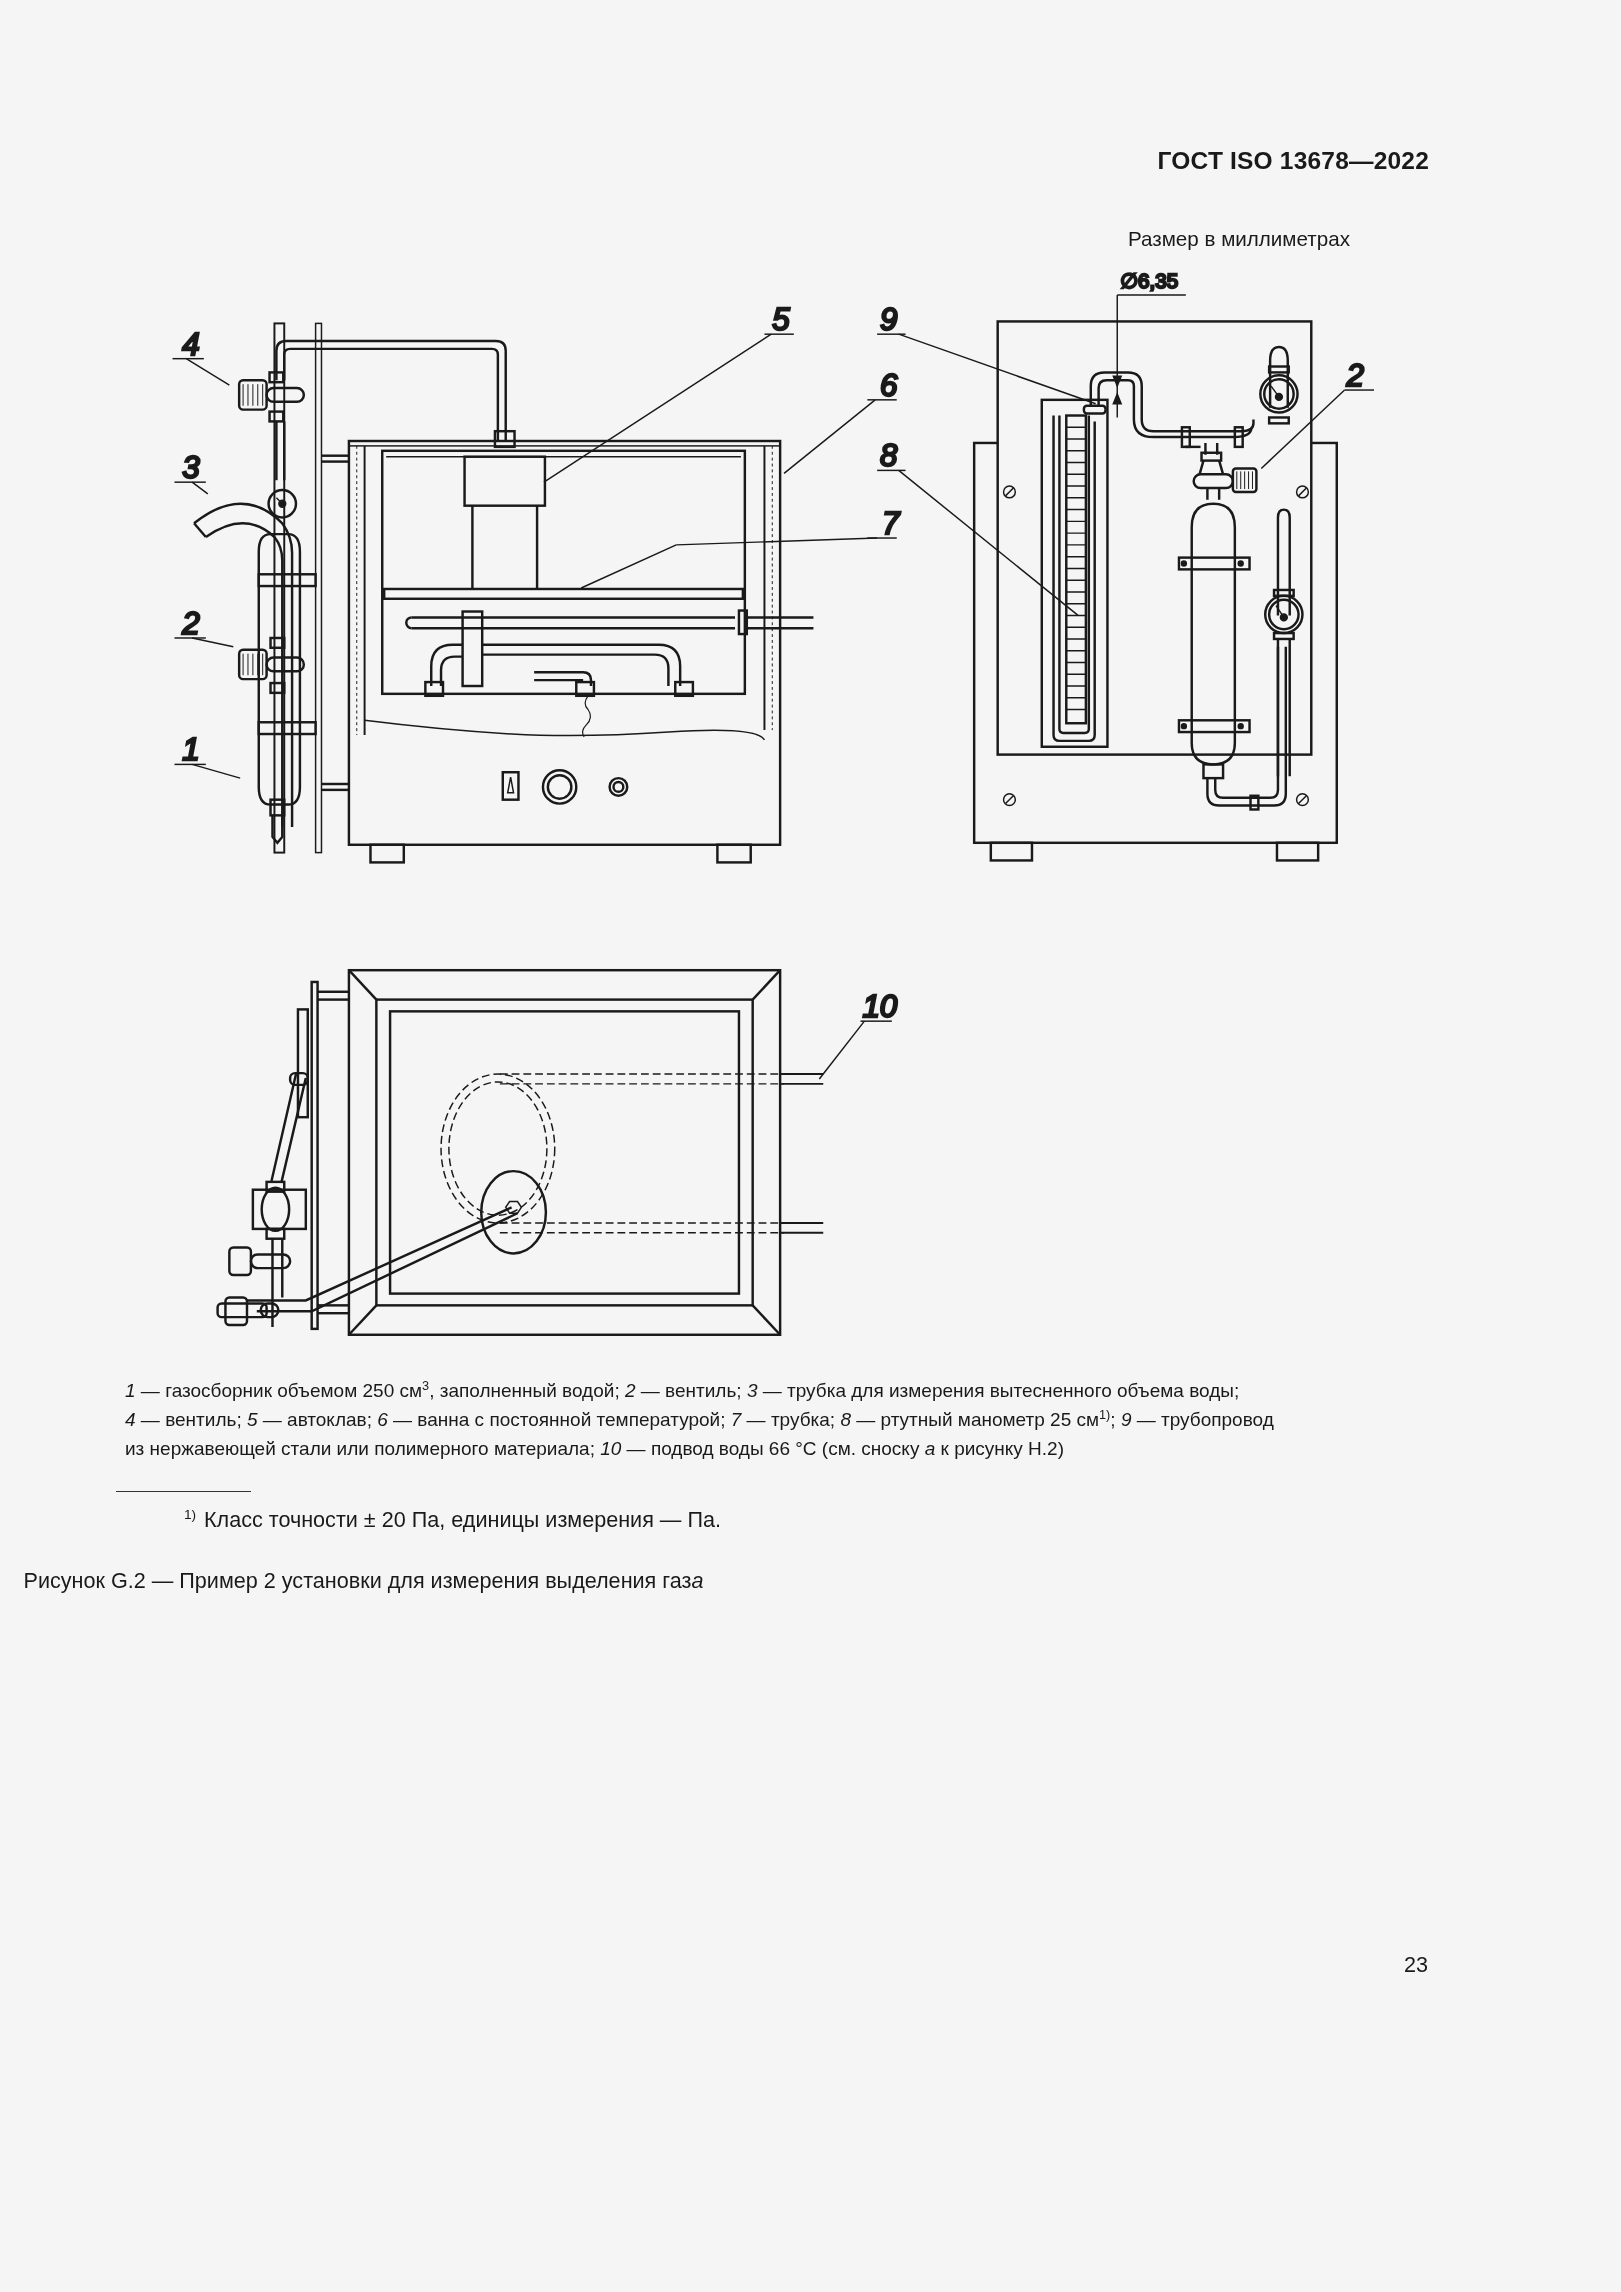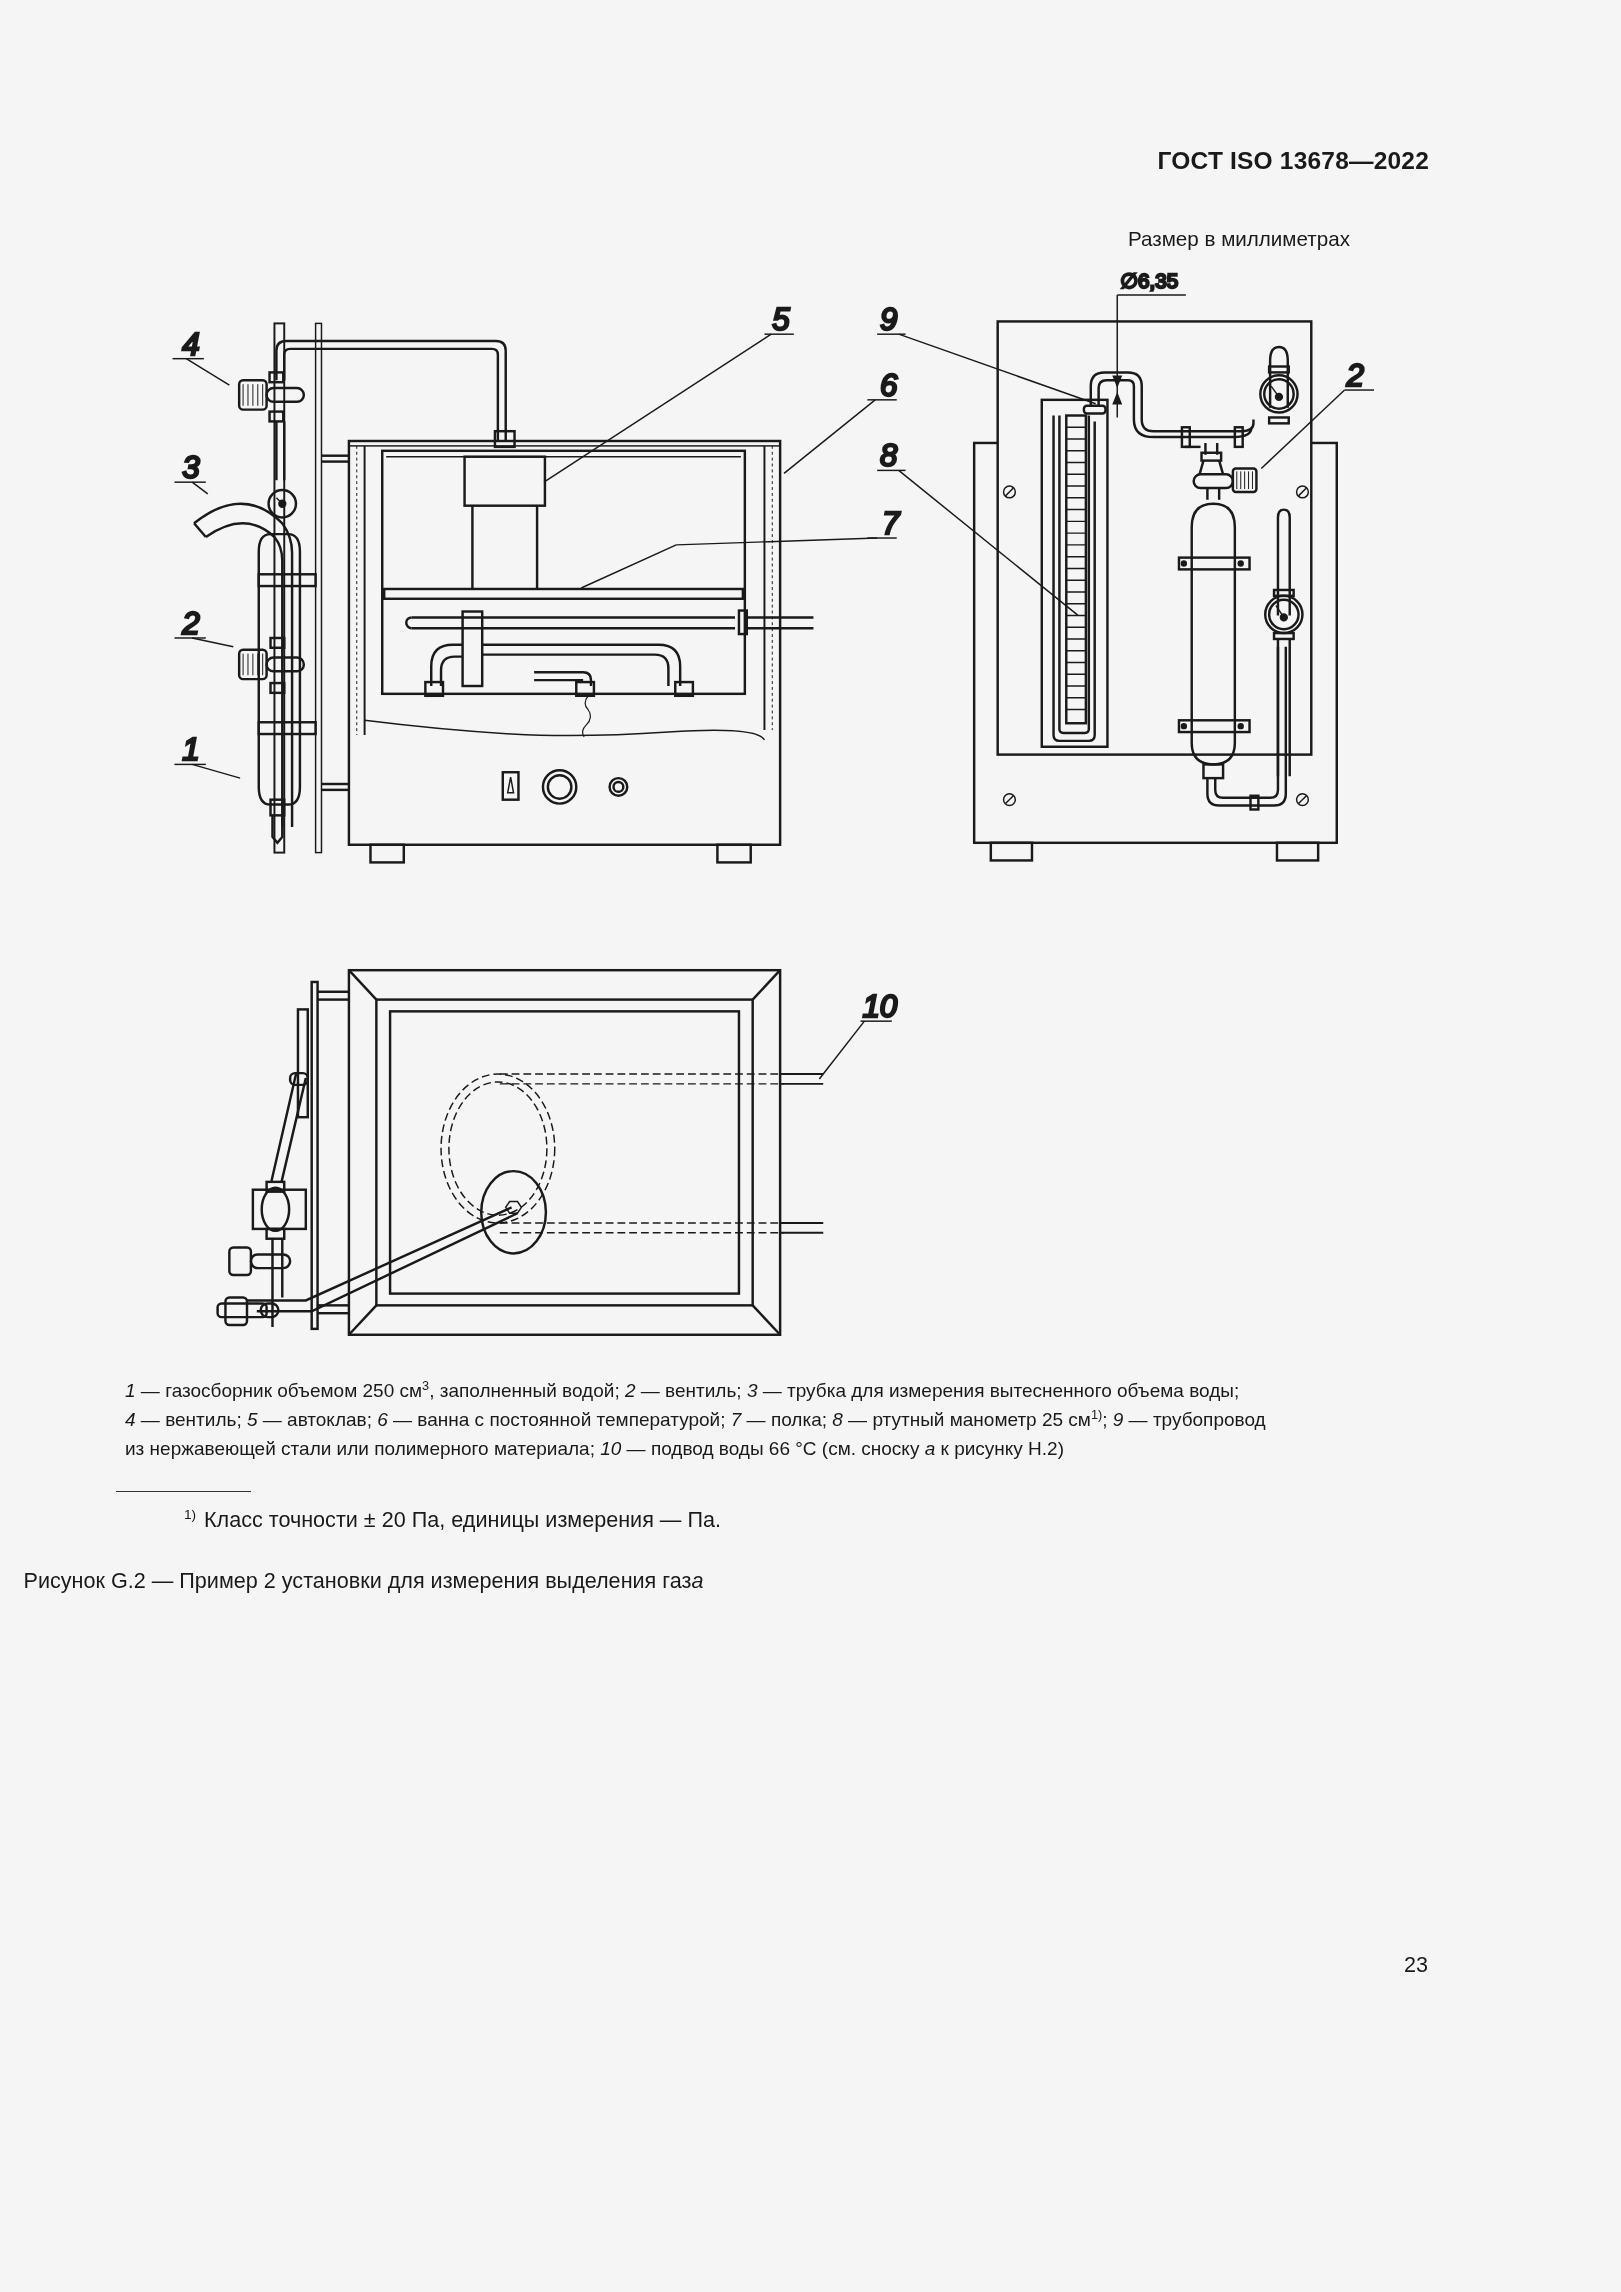--- a/index.html
+++ b/index.html
@@ -274,21 +274,21 @@
       <line x1="882" y1="1042" x2="836" y2="1101"></line>
   </g>
   <text x="880" y="1038">10</text>
 </svg>
 
 <div class="caption">
   <span class="line">
     <i>1</i><span> — газосборник объемом 250 см</span><sup>3</sup><span>, заполненный водой; </span><i>2</i><span> — вентиль; </span><i>3</i><span> — трубка для измерения вытесненного объема воды;</span>
   </span>
   <span class="line">
-    <i>4</i><span> — вентиль; </span><i>5</i><span> — автоклав; </span><i>6</i><span> — ванна с постоянной температурой; </span><i>7</i><span> — полка; </span><i>8</i><span> — ртутный манометр 25 см</span><sup>1)</sup><span>; </span><i>9</i><span> — трубопровод</span>
+    <i>4</i><span> — вентиль; </span><i>5</i><span> — автоклав; </span><i>6</i><span> — ванна с постоянной температурой; </span><i>7</i><span> — трубка; </span><i>8</i><span> — ртутный манометр 25 см</span><sup>1)</sup><span>; </span><i>9</i><span> — трубопровод</span>
   </span>
   <span class="line center">
     <span>из нержавеющей стали или полимерного материала; </span><i>10</i><span> — подвод воды 66 °С (см. сноску </span><i>а</i><span> к рисунку Н.2)</span>
   </span>
 </div>
 
 <div class="fn-rule"></div>
 <div class="footnote">
   <sup>1)</sup><span>Класс точности ± 20 Па, единицы измерения — Па.</span>
 </div>

